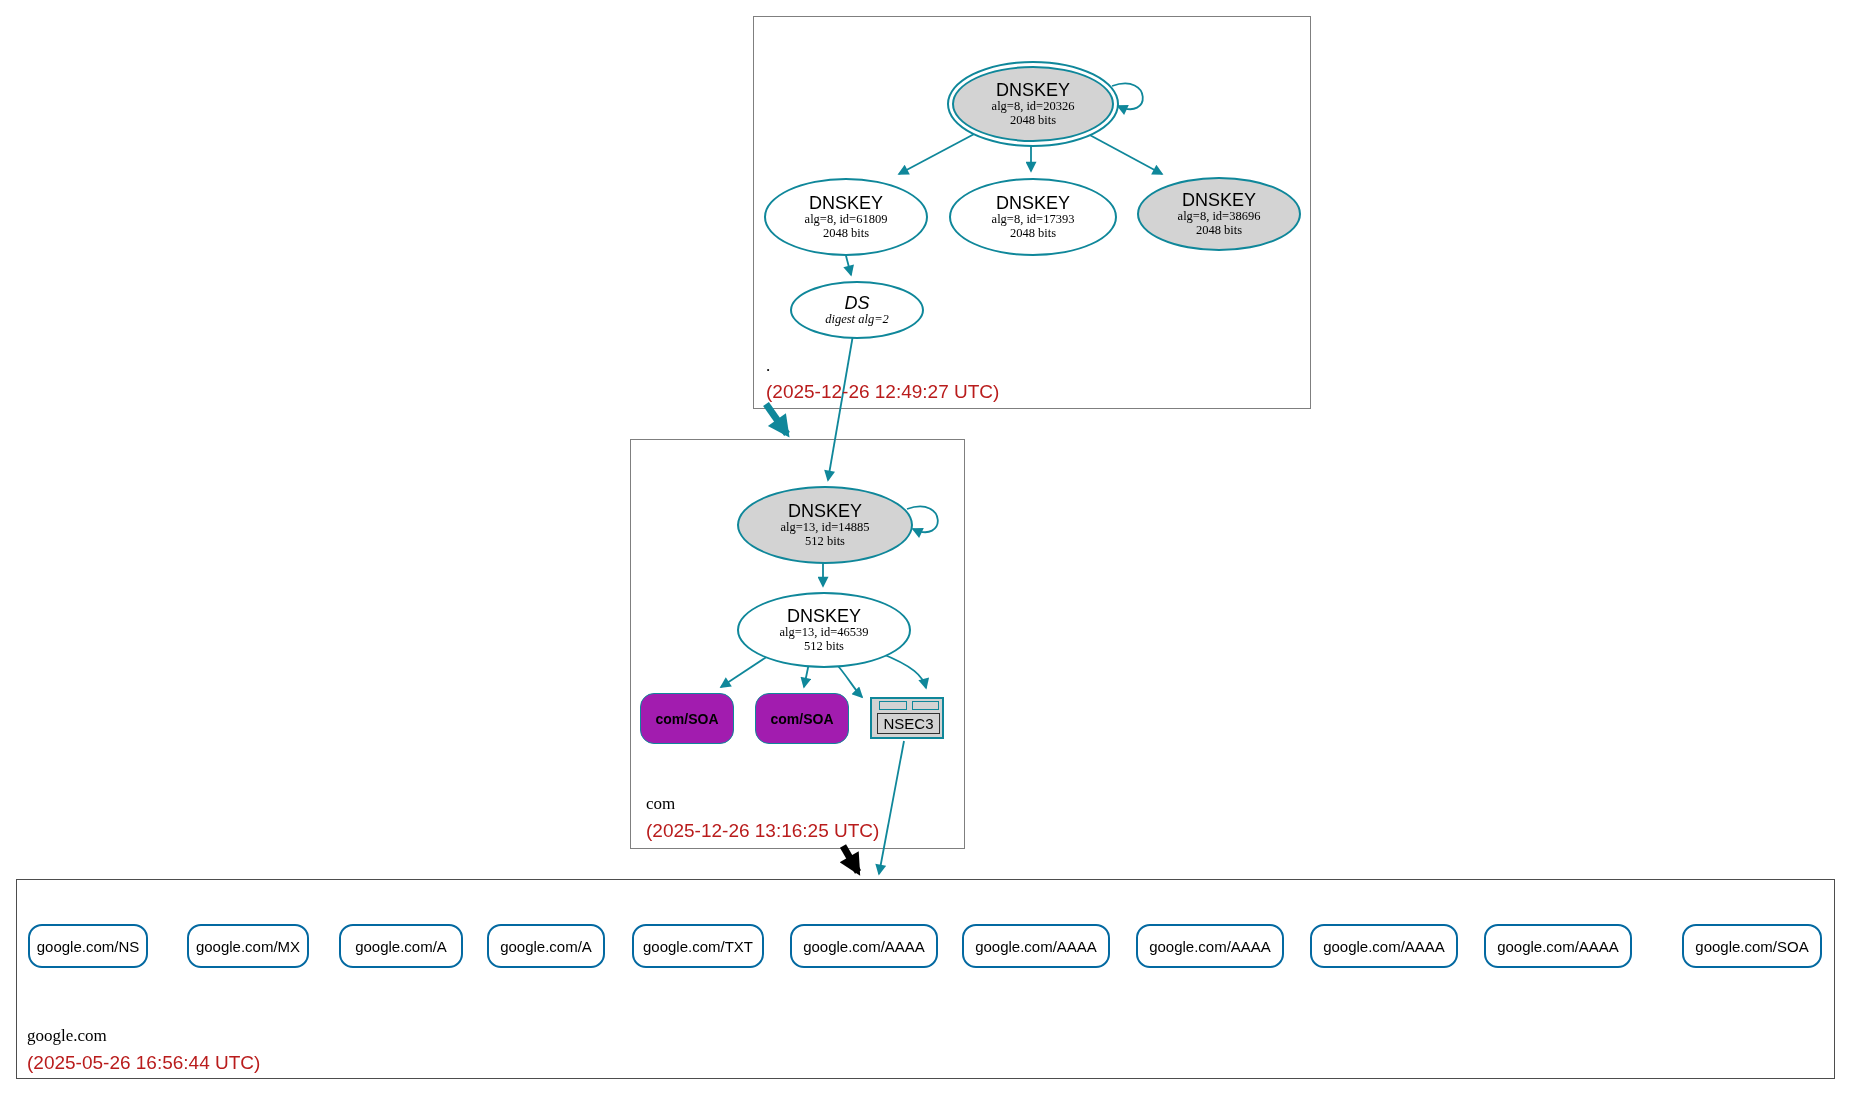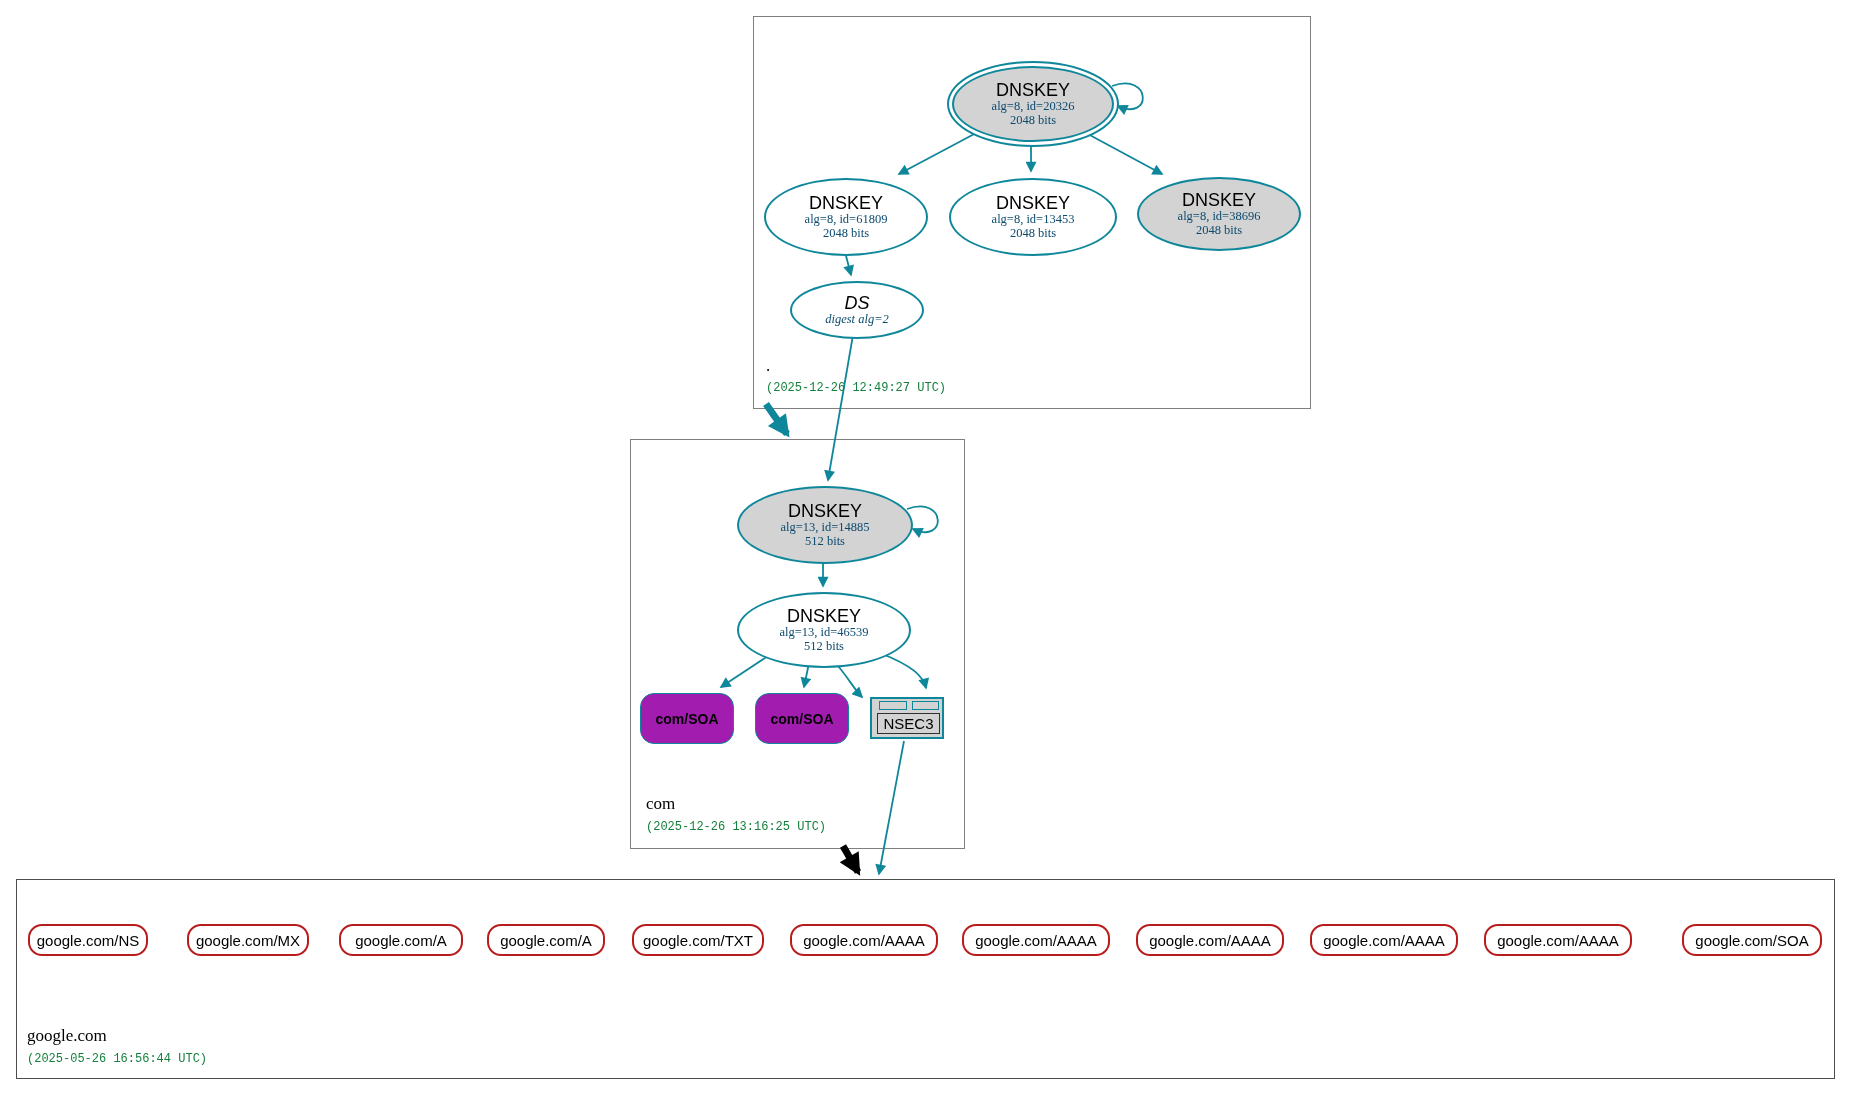--- a/index.html
+++ b/index.html
@@ -3,45 +3,45 @@
 <meta charset="utf-8">
 <style>
   html,body{margin:0;padding:0;background:#ffffff;}
   #canvas{position:relative;width:1849px;height:1094px;background:#ffffff;
           font-family:"Liberation Sans",sans-serif;overflow:hidden;}
 
   .zone-box{position:absolute;border:1px solid #7f7f7f;background:transparent;z-index:1;}
   .zone-box.dark{border-color:#4d4d4d;}
 
   .zone-label{position:absolute;font-family:"Liberation Serif",serif;font-size:17px;color:#000;z-index:4;}
-  .zone-ts{position:absolute;font-family:Liberation Mono, monospace;font-size:12px;color:#15803d;z-index:4;}
+  .zone-ts{position:absolute;font-family:Liberation Sans, sans-serif;font-size:19px;color:#b91c1c;z-index:4;}
 
   svg.edges{position:absolute;left:0;top:0;z-index:2;}
 
   .ellipse-node{position:absolute;border-radius:50%;border:2px solid #0f879a;background:#ffffff;
                 display:flex;flex-direction:column;align-items:center;justify-content:center;z-index:3;}
   .ellipse-node.gray{background:#d3d3d3;}
   .ellipse-outer{position:absolute;border-radius:50%;border:2px solid #0f879a;background:#ffffff;z-index:3;}
   .ellipse-inner{position:absolute;left:3px;top:3px;right:3px;bottom:3px;border-radius:50%;
                  border:2px solid #0f879a;background:#d3d3d3;
                  display:flex;flex-direction:column;align-items:center;justify-content:center;}
   .node-title{font-size:18px;color:#000;line-height:17px;}
-  .node-attr{font-family:"Liberation Serif",serif;font-size:12.5px;color:#0c4a6e;line-height:14px;}
+  .node-attr{font-family:"Liberation Serif",serif;font-size:12.5px;color:#000000;line-height:14px;}
 
   .roundrect-node{position:absolute;border:1.6px solid #0f879a;border-radius:14px;background:#a21caf;
                   display:flex;align-items:center;justify-content:center;font-size:14px;color:#000;z-index:3;font-weight:bold;}
 
   .nsec3-node{position:absolute;background:#d3d3d3;border:2.5px solid #0f879a;z-index:3;box-sizing:border-box;text-align:right;}
   .nsec3-cells{position:absolute;left:7px;right:3px;top:2px;height:9px;display:flex;gap:5px;}
   .nsec3-cell{flex:1;background:#d3d3d3;border:1px solid #0f879a;}
   .nsec3-labelcell{position:absolute;left:5px;right:2px;top:14px;bottom:3px;border:1px solid #303030;
                    background:#d3d3d3;display:flex;align-items:center;justify-content:center;
                    font-size:15px;color:#000;}
 
-  .record-node{position:absolute;top:924px;height:32px;border:2px solid #b91c1c;border-radius:14px;
+  .record-node{position:absolute;top:924px;height:44px;border:2px solid #0369a1;border-radius:14px;
                background:#ffffff;display:flex;align-items:center;justify-content:center;
                font-size:15px;color:#000;z-index:3;box-sizing:border-box;}
 </style>
 </head>
 <body>
 
 <div id="canvas">
 
   <div class="zone-box" style="left:753px;top:16px;width:556px;height:391px;"></div>
   <div class="zone-box" style="left:630px;top:439px;width:333px;height:408px;"></div>
@@ -96,21 +96,21 @@
   </div>
 
   <div class="ellipse-node" style="left:764px;top:178px;width:160px;height:74px;">
     <div class="node-title">DNSKEY</div>
     <div class="node-attr">alg=8, id=61809</div>
     <div class="node-attr">2048 bits</div>
   </div>
 
   <div class="ellipse-node" style="left:949px;top:178px;width:164px;height:74px;">
     <div class="node-title">DNSKEY</div>
-    <div class="node-attr">alg=8, id=13453</div>
+    <div class="node-attr">alg=8, id=17393</div>
     <div class="node-attr">2048 bits</div>
   </div>
 
   <div class="ellipse-node gray" style="left:1137px;top:177px;width:160px;height:70px;">
     <div class="node-title">DNSKEY</div>
     <div class="node-attr">alg=8, id=38696</div>
     <div class="node-attr">2048 bits</div>
   </div>
 
   <div class="ellipse-node" style="left:790px;top:281px;width:130px;height:54px;font-style:italic;">

